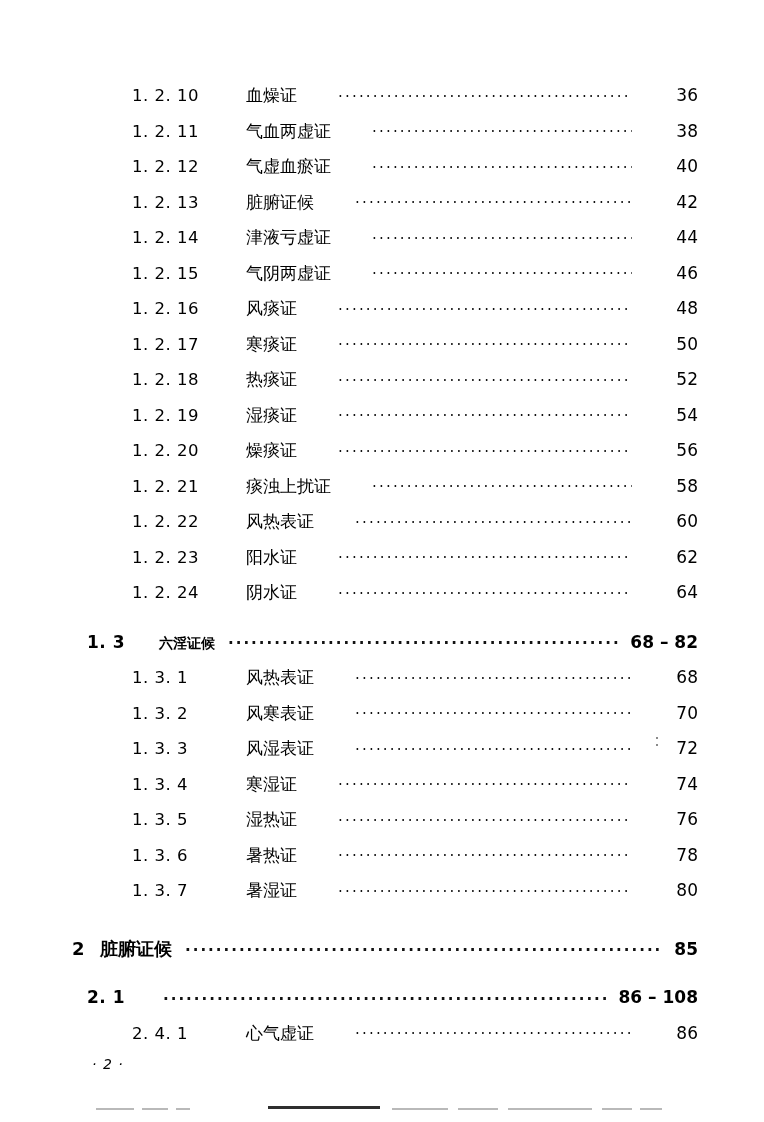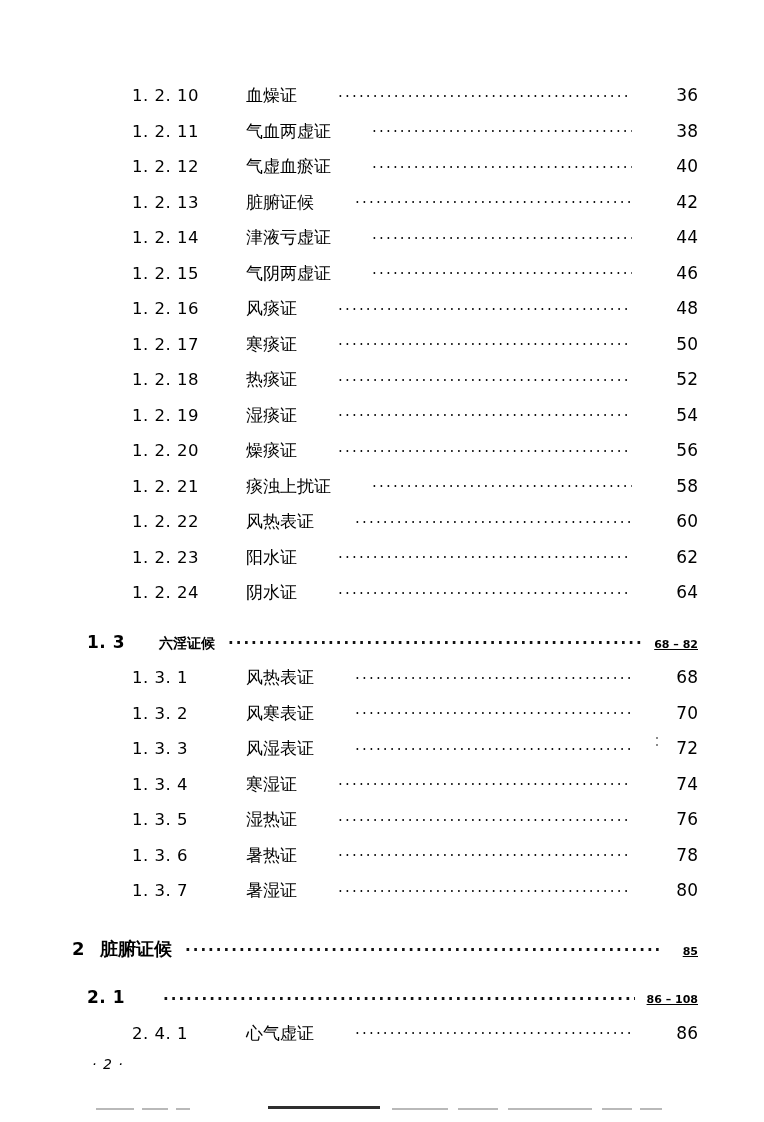--- a/index.html
+++ b/index.html
@@ -114,21 +114,21 @@
     letter-spacing: 2.0px;
   }
 
   .pg {
     flex: 0 0 auto;
     text-align: right;
     padding-left: 8px;
     font-size: 17px;
     min-width: 26px;
   }
-  .lvl2 .pg, .lvl1 .pg { font-size: 11px; text-decoration: underline; }
+  .lvl2 .pg, .lvl1 .pg { font-size: 17px; }
 
   .spacer-lg { height: 22px; }
   .spacer-md { height: 14px; }
 
   .folio {
     position: absolute;
     left: 92px;
     top: 1056px;
     font-size: 14px;
     font-style: italic;

